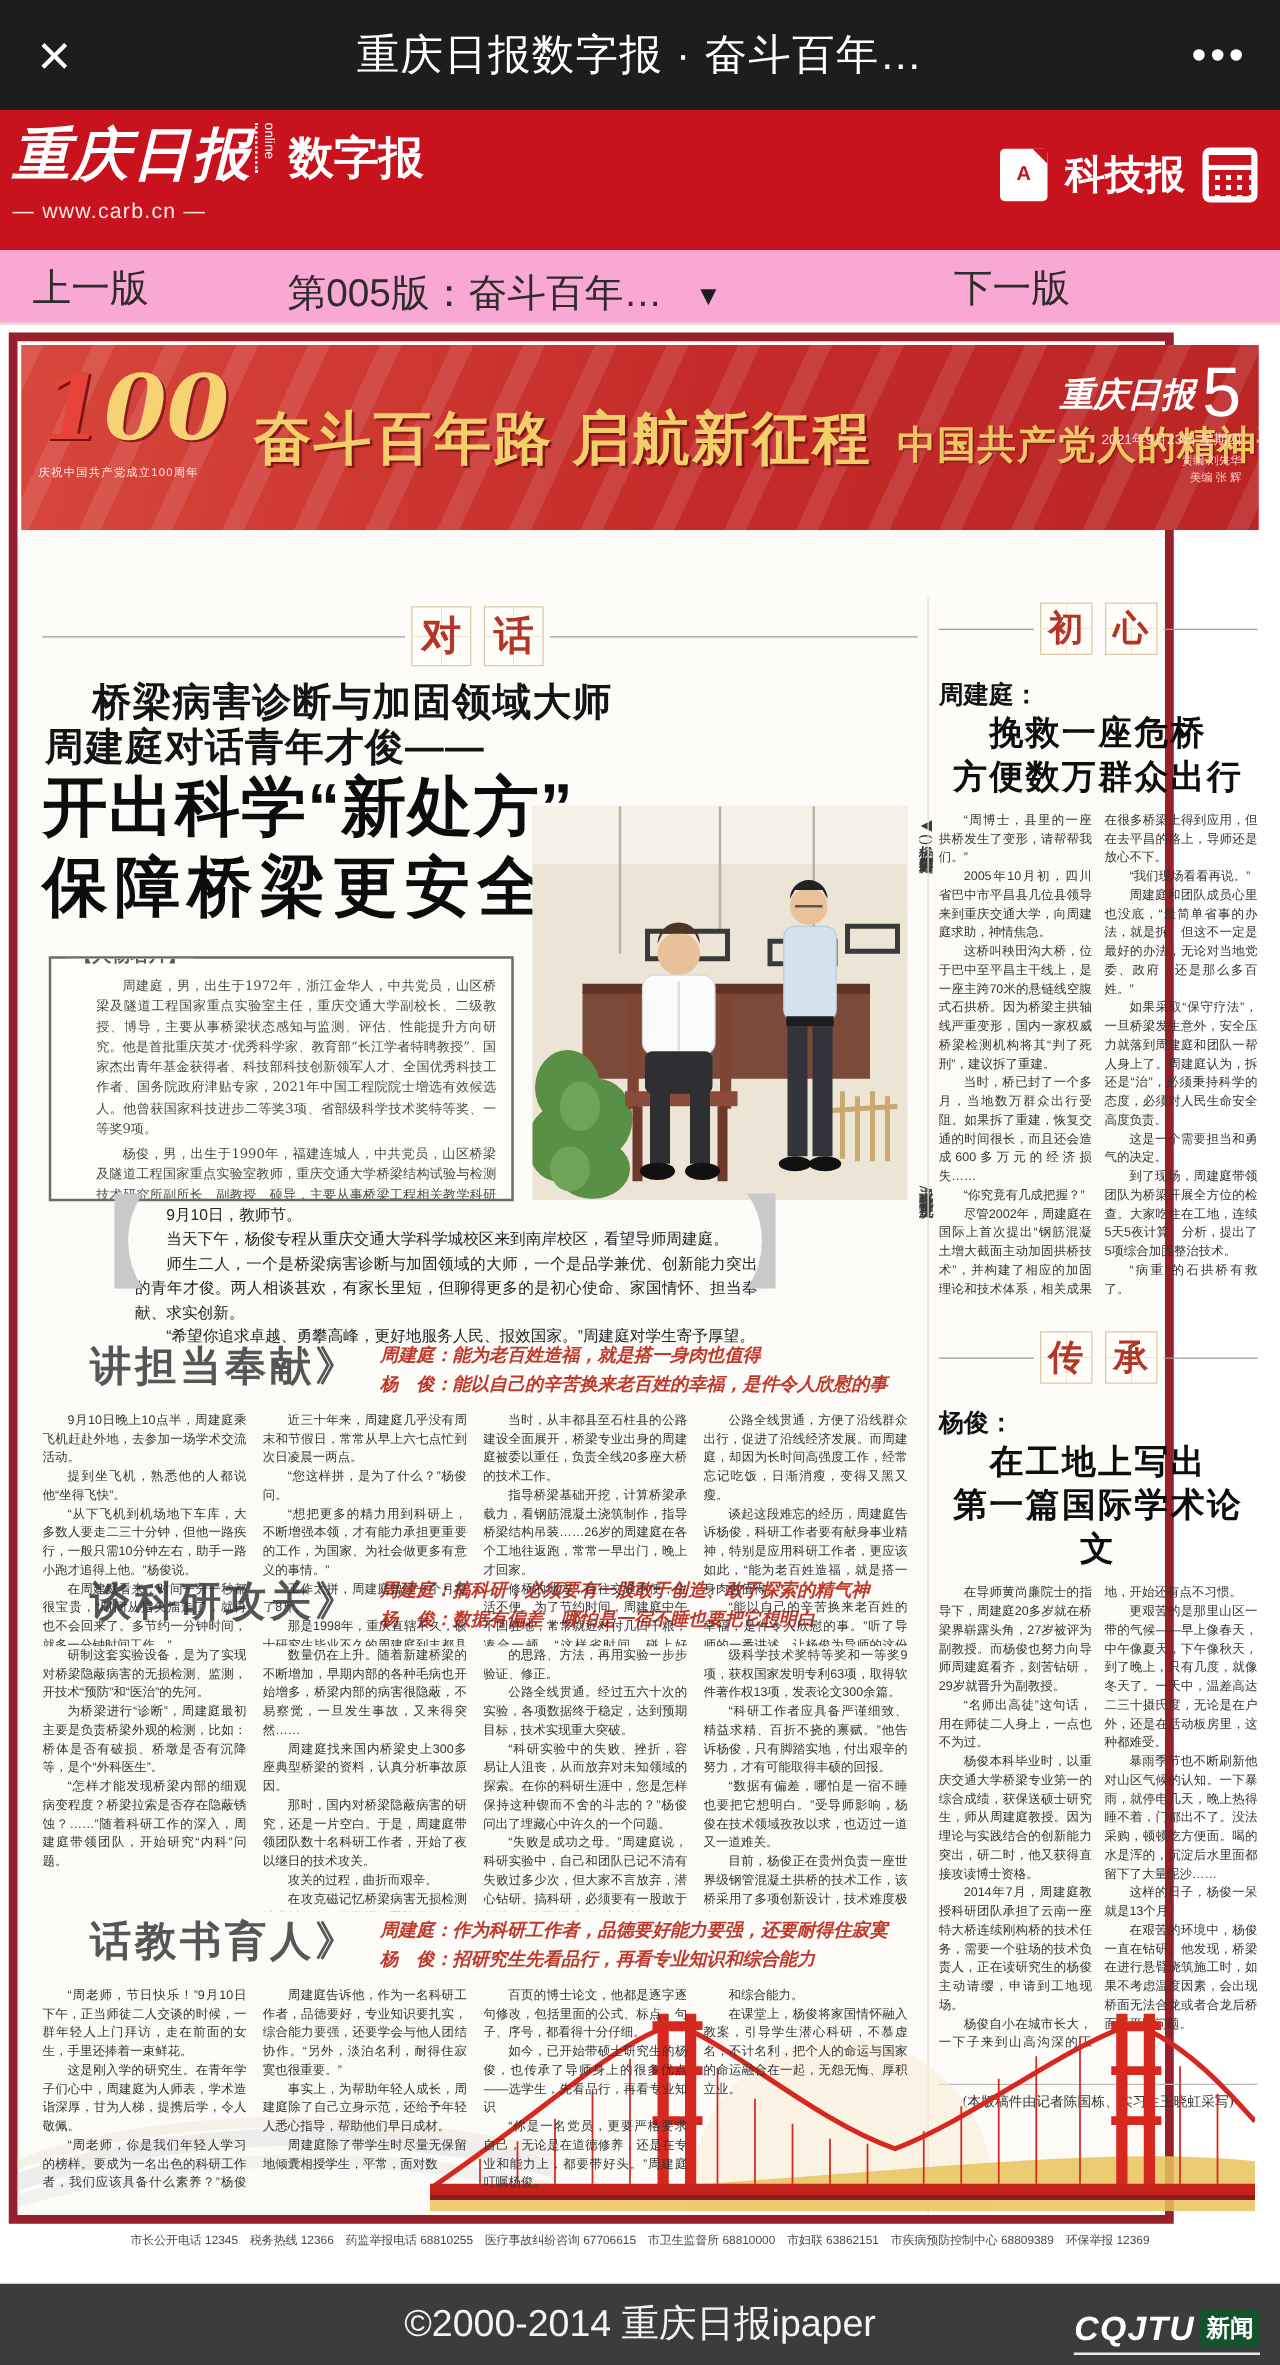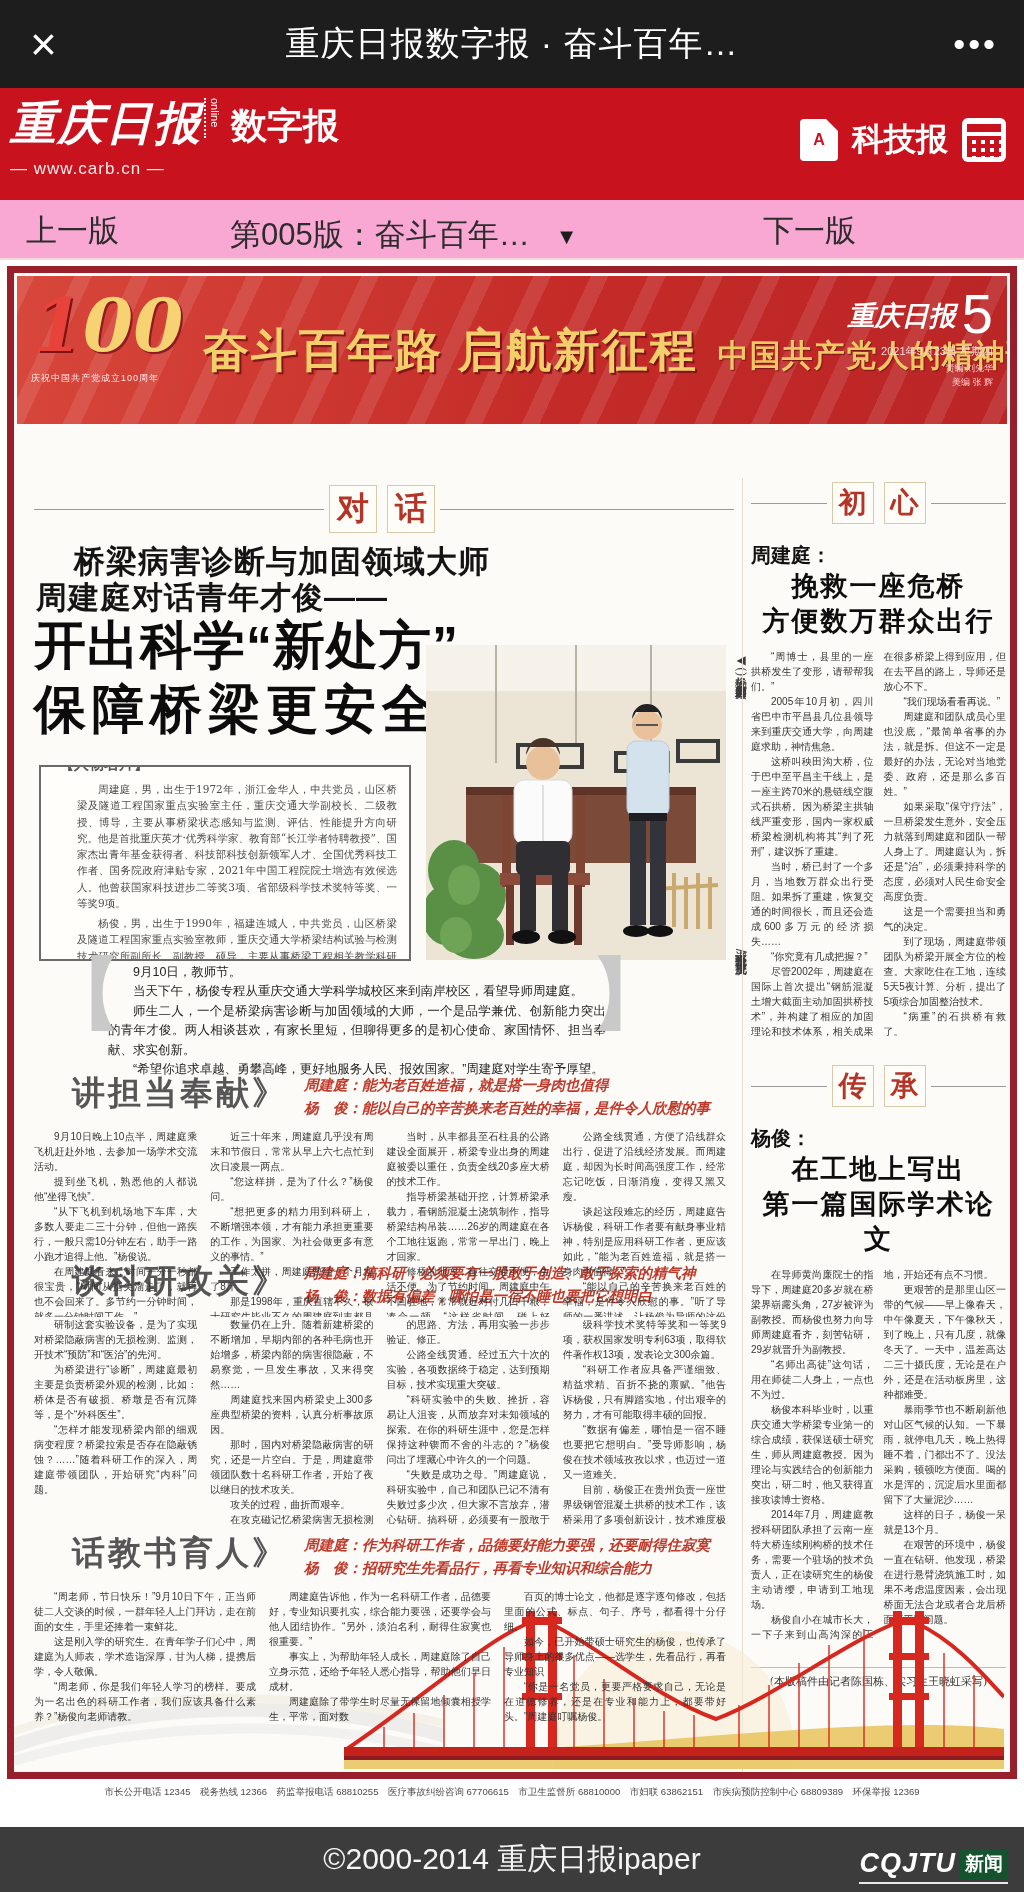--- a/index.html
+++ b/index.html
@@ -30,21 +30,21 @@
                 repeating-linear-gradient(to bottom,#c8121e 0 4px,transparent 4px 8px);}
 
   
   .pagenav{position:absolute;top:200px;left:0;width:1024px;height:58px;background:#f9a8d4;border-bottom:2px solid #f3dada;}
   .pagenav .prev{position:absolute;left:26px;top:10px;font-size:31px;color:#2c2c2c;}
   .pagenav .cur{position:absolute;left:230px;top:14px;font-size:31px;color:#2c2c2c;}
   .pagenav .caret{display:inline-block;margin-left:26px;font-size:22px;color:#1d1d1d;vertical-align:middle;}
   .pagenav .next{position:absolute;left:763px;top:10px;font-size:31px;color:#2c2c2c;}
 
   
-  .paper{position:absolute;top:266px;left:7px;width:1010px;height:1513px;background:#fcfbf8;border:7px solid #97202a;box-sizing:border-box;}
+  .paper{position:absolute;top:266px;left:7px;width:932px;height:1513px;background:#fcfbf8;border:7px solid #97202a;box-sizing:border-box;}
   .paper-inner{position:relative;width:996px;height:1499px;}
 
   
   .banner{position:absolute;left:3px;top:3px;width:990px;height:148px;
     background:linear-gradient(100deg,#d8473b 0%,#c42b28 55%,#bb2526 100%);overflow:hidden;}
   .banner::before{content:"";position:absolute;inset:0;
     background:repeating-linear-gradient(115deg,rgba(255,255,255,.10) 0 16px,rgba(255,255,255,0) 16px 52px);}
   .logo100{position:absolute;left:16px;top:14px;font-family:"DejaVu Serif",serif;font-style:italic;font-weight:bold;font-size:72px;line-height:1;color:#f6d272;text-shadow:2px 2px 0 #8e1b22;}
   .logo100 .one{color:#e8433a;text-shadow:2px 2px 0 #7d1217;}
   .logo100sub{position:absolute;left:14px;top:96px;width:170px;color:#ffe9e9;font-size:9px;letter-spacing:1px;}
@@ -121,21 +121,21 @@
   
   .bridge{position:absolute;left:330px;top:1328px;width:660px;height:168px;z-index:1;}
   .swoosh{position:absolute;left:0px;top:1390px;width:430px;height:105px;z-index:0;opacity:.65;}
 
   
   .paperfoot{position:absolute;top:1786px;left:0;width:1024px;text-align:center;font-size:9.5px;color:#4a4a4a;letter-spacing:0;}
 
   
   .bottombar{position:absolute;top:1827px;left:0;width:1024px;height:65px;background:#3c3c3c;display:flex;align-items:center;justify-content:center;}
   .copyright{color:#f4f4f4;font-size:30px;}
-  .cojtu{position:absolute;right:16px;bottom:8px;display:flex;align-items:flex-end;gap:4px;border-bottom:2px solid #e9e9e9;padding-bottom:3px;}
+  .cojtu{position:absolute;right:16px;bottom:8px;display:flex;align-items:flex-start;gap:4px;border-bottom:2px solid #e9e9e9;padding-bottom:3px;}
   .cojtu .cq{color:#fff;font-size:27px;font-weight:bold;font-style:italic;letter-spacing:1px;}
   .cojtu .nb{background:#14532d;color:#fff;font-size:19px;font-weight:bold;padding:2px 5px;}
 </style>
 </head>
 <body>
 
 <div id="app">
 
   <div class="statusbar">
     <span class="close">×</span>
@@ -356,20 +356,24 @@
           </div>
         <div class="col">
             <p>周建庭告诉他，作为一名科研工作者，品德要好，专业知识要扎实，综合能力要强，还要学会与他人团结协作。“另外，淡泊名利，耐得住寂寞也很重要。”</p>
             <p>事实上，为帮助年轻人成长，周建庭除了自己立身示范，还给予年轻人悉心指导，帮助他们早日成材。</p>
             <p>周建庭除了带学生时尽量无保留地倾囊相授学生，平常，面对数</p>
           </div>
         <div class="col">
             <p>百页的博士论文，他都是逐字逐句修改，包括里面的公式、标点、句子、序号，都看得十分仔细。</p>
             <p>如今，已开始带硕士研究生的杨俊，也传承了导师身上的很多优点——选学生，先看品行，再看专业知识</p>
             <p>“你是一名党员，更要严格要求自己，无论是在道德修养，还是在专业和能力上，都要带好头。”周建庭叮嘱杨俊。</p>
+          </div>
+        <div class="col">
+            <p>和综合能力。</p>
+            <p>在课堂上，杨俊将家国情怀融入教案，引导学生潜心科研，不慕虚名，不计名利，把个人的命运与国家的命运融合在一起，无怨无悔、厚积立业。</p>
           </div>
       </div>
 
       <div class="bridge">
         <svg width="660" height="168" viewBox="0 0 660 168">
           <circle cx="330" cy="150" r="120" fill="#f8ecd2" opacity="0.55"></circle>
           <path d="M0 168 L660 168 L660 128 C520 112 300 148 0 158 Z" fill="#e8c35c" opacity="0.85"></path>
           <path d="M0 150 C80 96 140 40 185 22 L205 22 C250 42 310 96 372 118 C430 96 500 42 552 22 L572 22 C612 40 645 80 660 96" fill="none" stroke="#d6281e" stroke-width="4"></path>
           <g stroke="#d6281e" stroke-width="1.4">
             <line x1="40" y1="126" x2="40" y2="146"></line>

